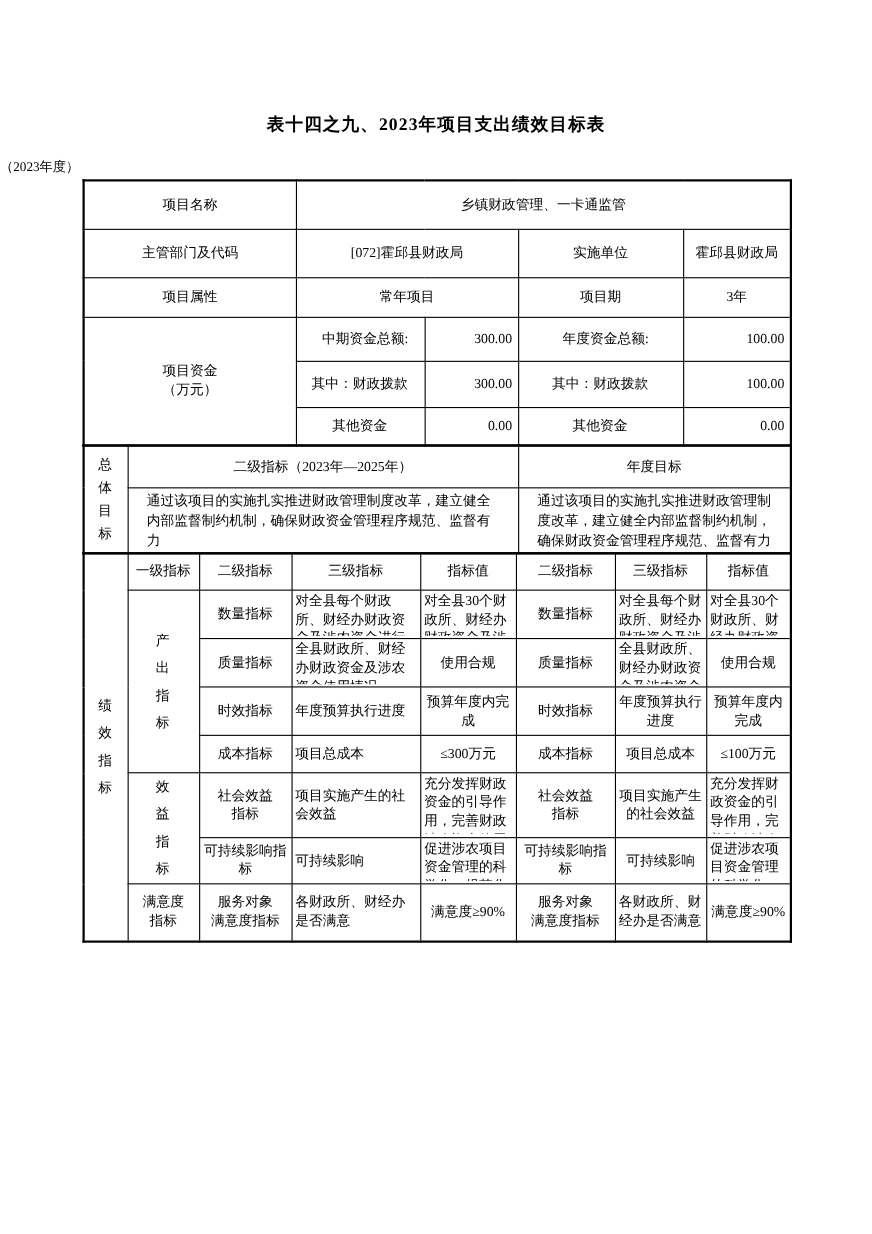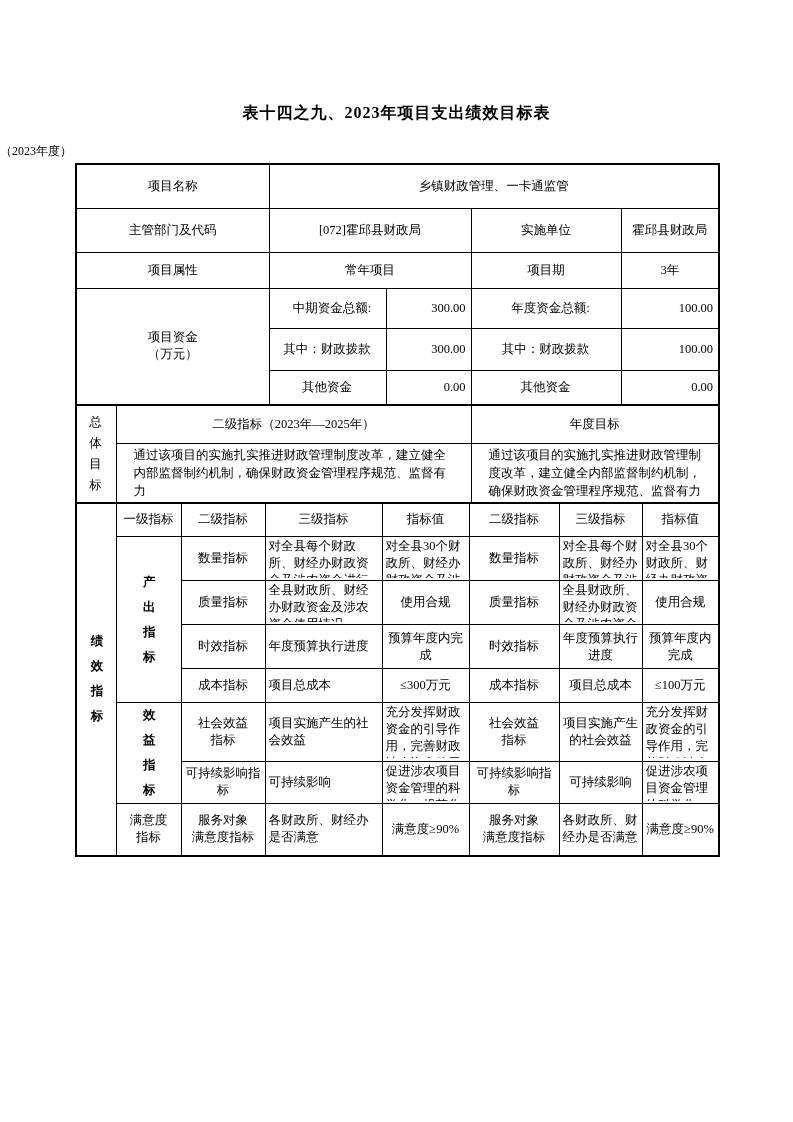--- a/index.html
+++ b/index.html
@@ -19,21 +19,21 @@
   td.left{text-align:left;}
   td.right{padding-right:4px;}
   td.num{text-align:right;padding-right:5px;}
   td.lbl-left{text-align:center;padding-left:12px;}
   td.top{vertical-align:top;padding-top:1px;}
   td.clip2>.c{height:40px;overflow:hidden;}
   td.clip2b>.c{height:38px;overflow:hidden;}
   td.clip3>.c{height:54px;overflow:hidden;}
   td.goal{vertical-align:top;text-align:left;padding:2px 17px;}
   td.goal>.c{line-height:18px;}
-  td.v>.c{width:14px;margin:0 auto;line-height:25px;text-align:right;font-weight:bold;}
+  td.v>.c{width:14px;margin:0 auto;line-height:25px;text-align:left;}
   td.v2>.c{width:14px;margin:0 auto;line-height:21px;text-align:left;}
   td.nowrap>.c{white-space:nowrap;}
 </style>
 </head>
 <body>
 
 <div class="page-title">
   <span class="c">表十四之九、2023年项目支出绩效目标表</span>
 </div>
 <div class="page-subtitle">

